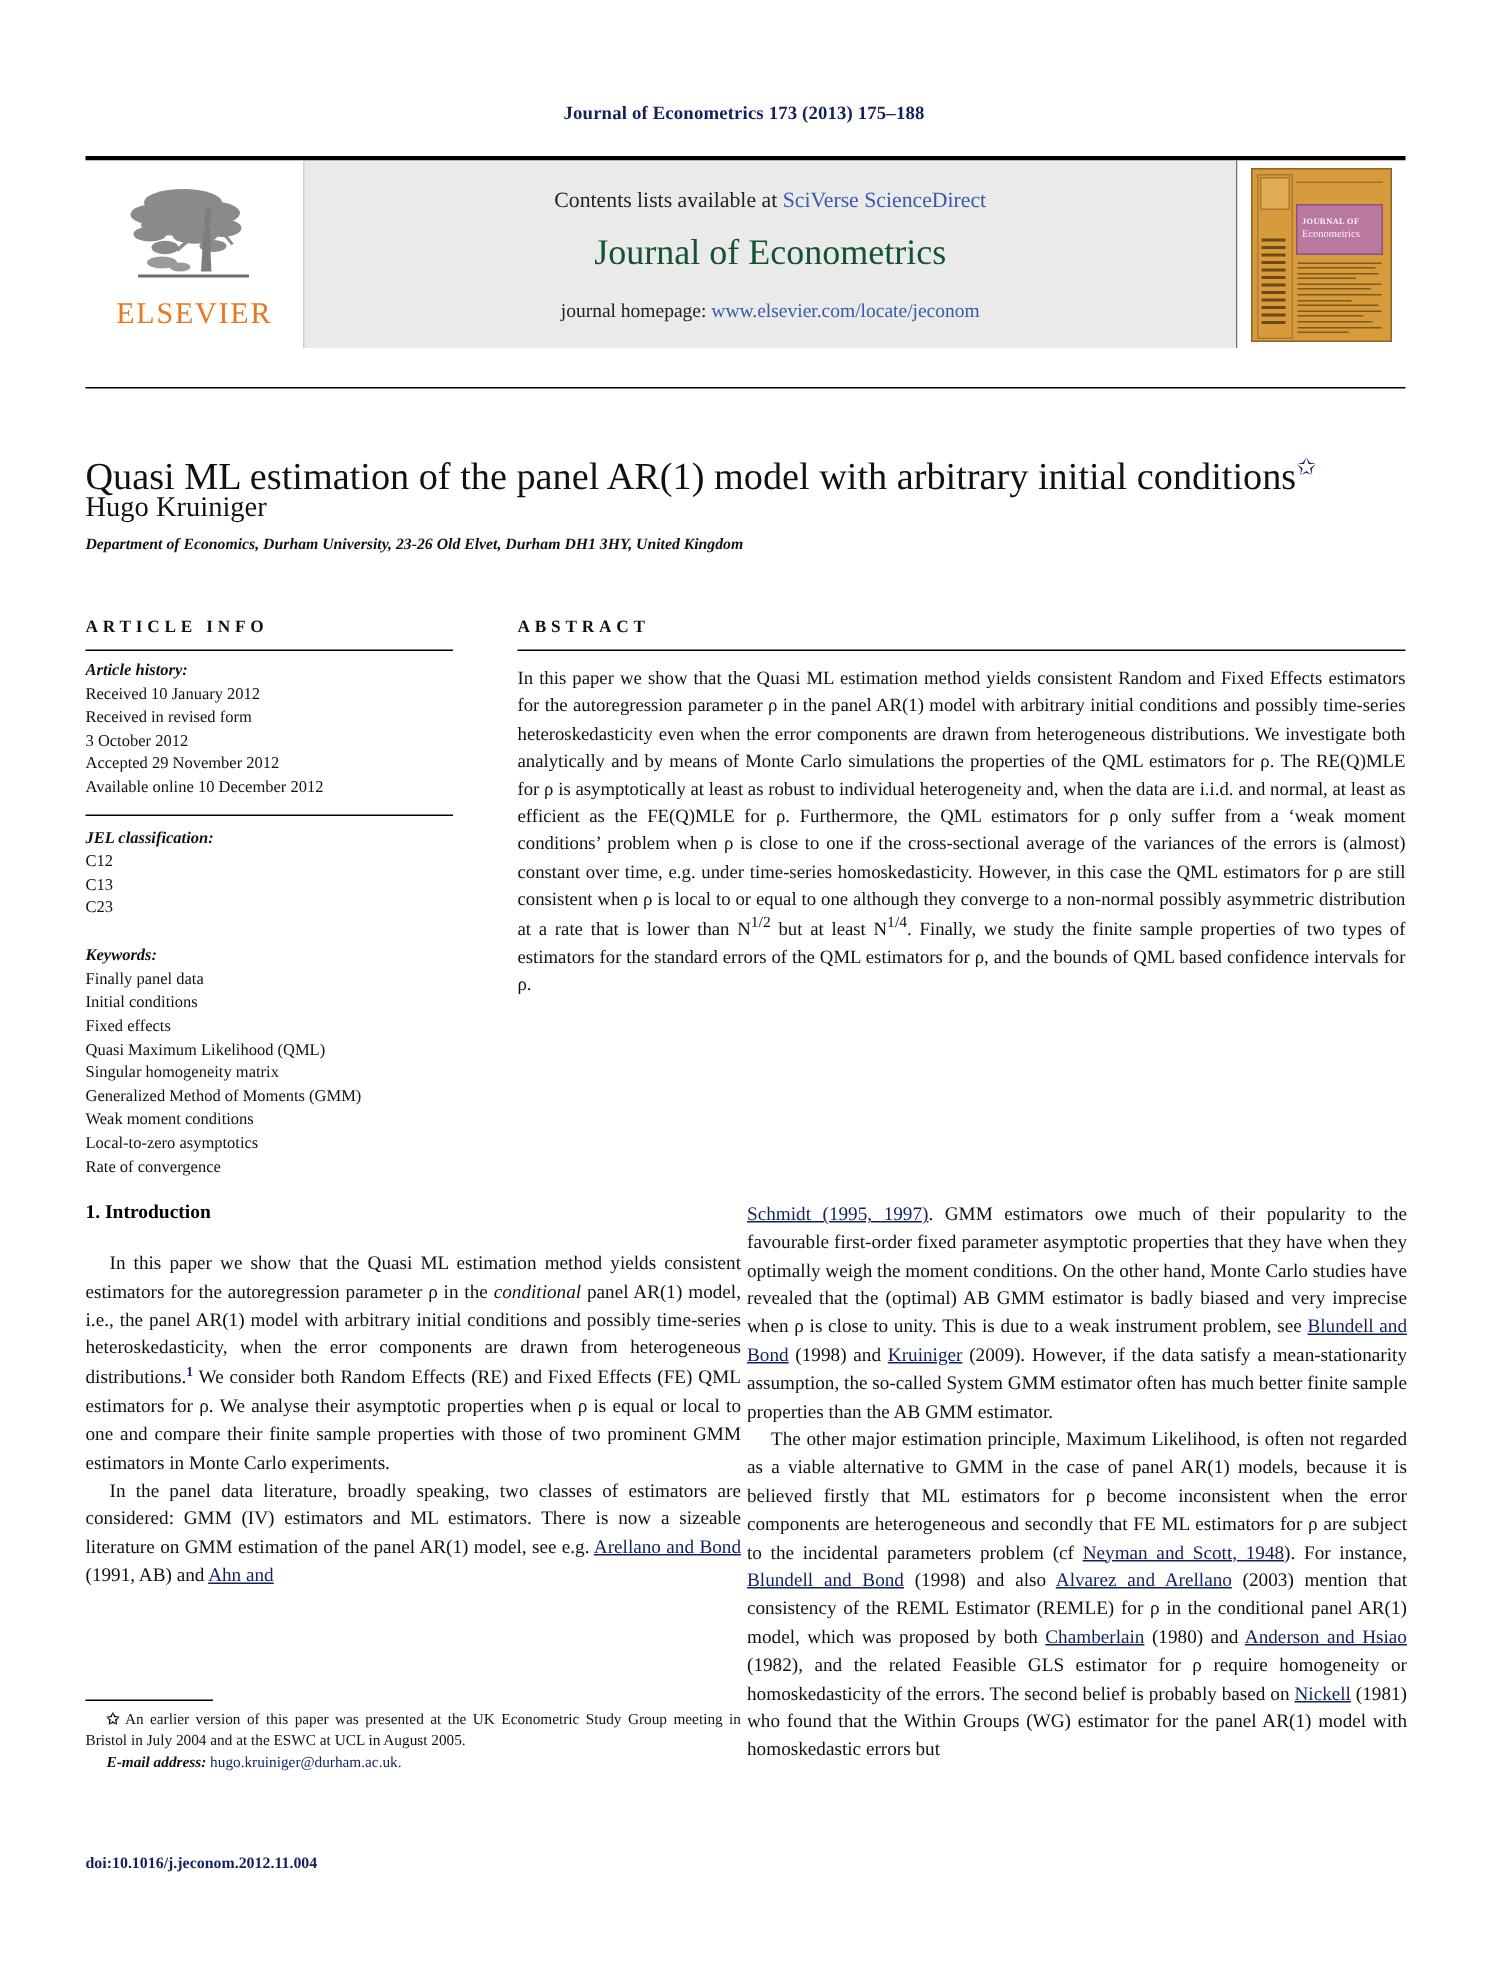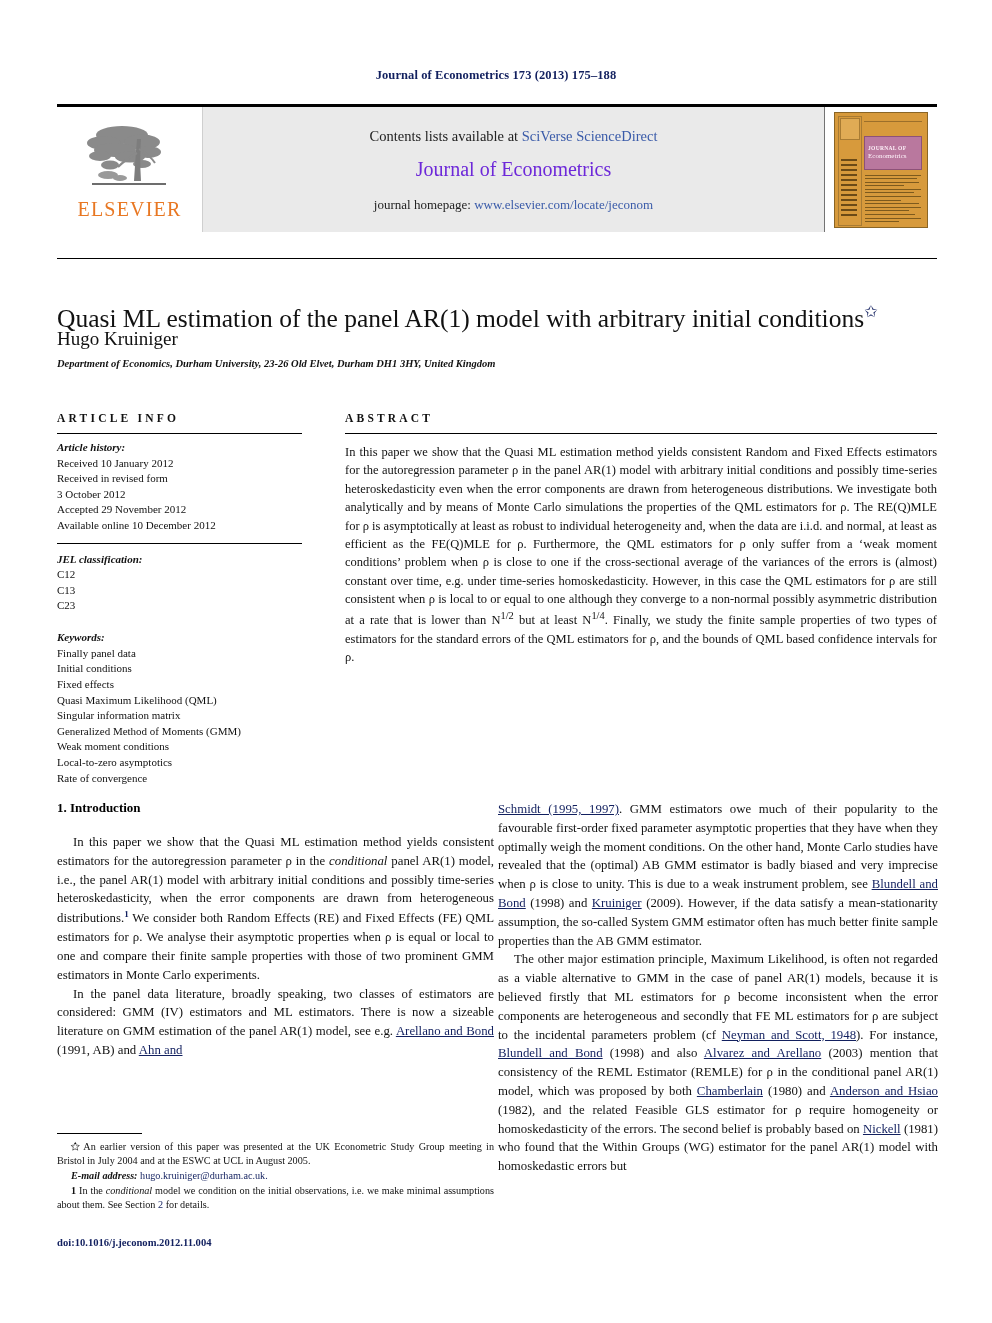--- a/index.html
+++ b/index.html
@@ -41,21 +41,21 @@
     font-size:20px; letter-spacing:1.2px; margin-top:1px;
   }
   .mast-center {
     flex:1 1 auto; background:#eaeaea;
     display:flex; flex-direction:column; align-items:center; justify-content:center;
     border-left:1px solid #cfcfcf; border-right:1px solid #737373;
   }
   .contents-line { font-size:14.5px; color:#222; margin-top:2px; }
   .contents-line .sd { color:#3a5ba9; }
   .journal-name {
-    font-size:20px; margin:13px 0 16px 0; color:#6d28d9;
+    font-size:24px; margin:13px 0 16px 0; color:#14532d;
     font-family:"Liberation Serif", serif;
   }
   .homepage-line { font-size:13px; color:#222; }
   .homepage-line .url { color:#3a5ba9; }
   .mast-right {
     width:112px; flex:0 0 112px;
     display:flex; align-items:center; justify-content:center; background:#fff;
   }
   .cover {
     width:92px; height:114px; background:#d79a3c;
@@ -262,21 +262,21 @@
         <div>C13</div>
         <div>C23</div>
       </div>
 
       <div class="info-block kw-list" style="padding-top:7px;">
         <div class="lbl">Keywords:</div>
         <div>Finally panel data</div>
         <div>Initial conditions</div>
         <div>Fixed effects</div>
         <div>Quasi Maximum Likelihood (QML)</div>
-        <div>Singular information matrix</div>
+        <div>Singular homogeneity matrix</div>
         <div>Generalized Method of Moments (GMM)</div>
         <div>Weak moment conditions</div>
         <div>Local-to-zero asymptotics</div>
         <div>Rate of convergence</div>
       </div>
 
     </div>
   </div>
 
   <div class="abs-col">
@@ -293,20 +293,19 @@
 
   <div class="col-right">
     <p class="body cont"><span class="cite">Schmidt (1995, 1997)</span><span>. GMM estimators owe much of their popularity to the favourable first-order fixed parameter asymptotic properties that they have when they optimally weigh the moment conditions. On the other hand, Monte Carlo studies have revealed that the (optimal) AB GMM estimator is badly biased and very imprecise when ρ is close to unity. This is due to a weak instrument problem, see </span><span class="cite">Blundell and Bond</span><span> (1998) and </span><span class="cite">Kruiniger</span><span> (2009). However, if the data satisfy a mean-stationarity assumption, the so-called System GMM estimator often has much better finite sample properties than the AB GMM estimator.</span></p>
     <p class="body"><span>The other major estimation principle, Maximum Likelihood, is often not regarded as a viable alternative to GMM in the case of panel AR(1) models, because it is believed firstly that ML estimators for ρ become inconsistent when the error components are heterogeneous and secondly that FE ML estimators for ρ are subject to the incidental parameters problem (cf </span><span class="cite">Neyman and Scott, 1948</span><span>). For instance, </span><span class="cite">Blundell and Bond</span><span> (1998) and also </span><span class="cite">Alvarez and Arellano</span><span> (2003) mention that consistency of the REML Estimator (REMLE) for ρ in the conditional panel AR(1) model, which was proposed by both </span><span class="cite">Chamberlain</span><span> (1980) and </span><span class="cite">Anderson and Hsiao</span><span> (1982), and the related Feasible GLS estimator for ρ require homogeneity or homoskedasticity of the errors. The second belief is probably based on </span><span class="cite">Nickell</span><span> (1981) who found that the Within Groups (WG) estimator for the panel AR(1) model with homoskedastic errors but</span></p>
   </div>
 
   <div class="footnotes">
     <div class="fn-rule"></div>
     <div class="fn-item fn-indent"><span class="mark">✩</span> <span>An earlier version of this paper was presented at the UK Econometric Study Group meeting in Bristol in July 2004 and at the ESWC at UCL in August 2005.</span></div>
     <div class="fn-item fn-indent"><span class="lbl">E-mail address:</span> <span class="mail">hugo.kruiniger@durham.ac.uk.</span></div>
-    <div class="fn-item fn-indent"><span class="mark">1</span> <span>In the </span><span class="ital">conditional</span><span> model we condition on the initial observations, i.e. we make minimal assumptions about them. See Section </span><span class="mail">2</span><span> for details.</span></div>
   </div>
 
   <div class="issn">
     <div class="doi">doi:10.1016/j.jeconom.2012.11.004</div>
   </div>
 
 </div>
 
 </body></html>

